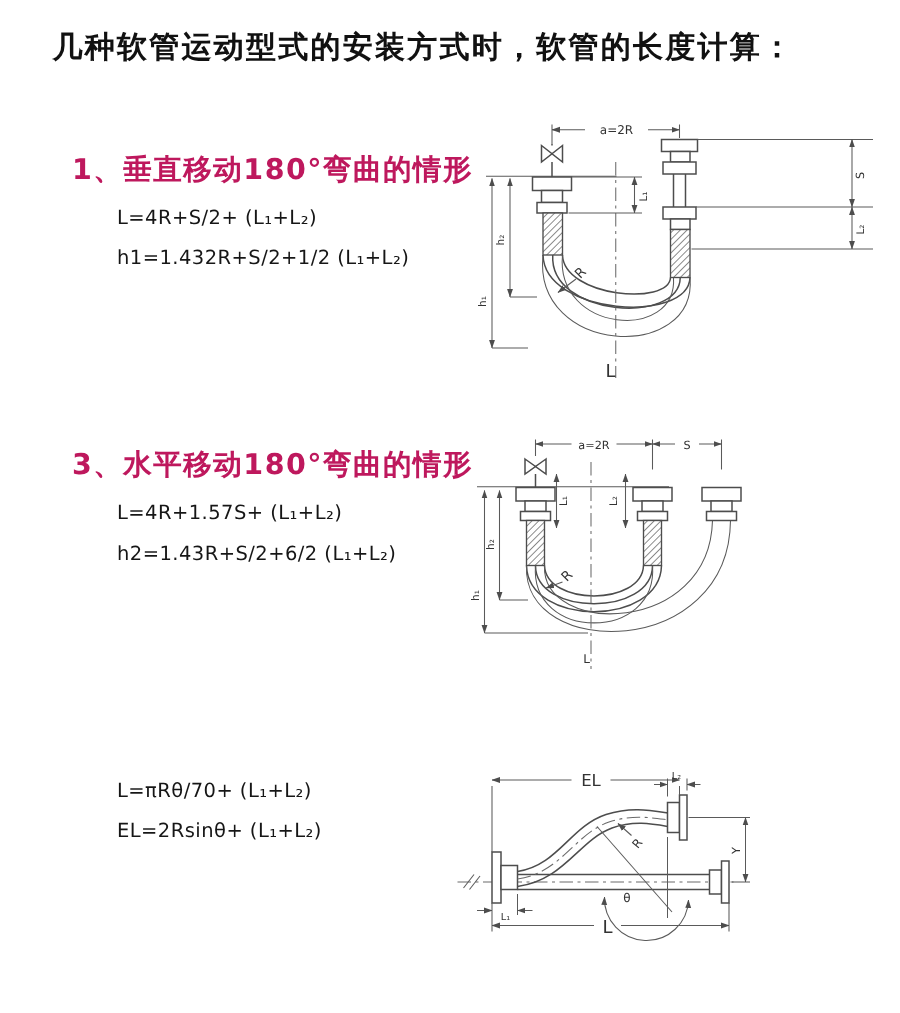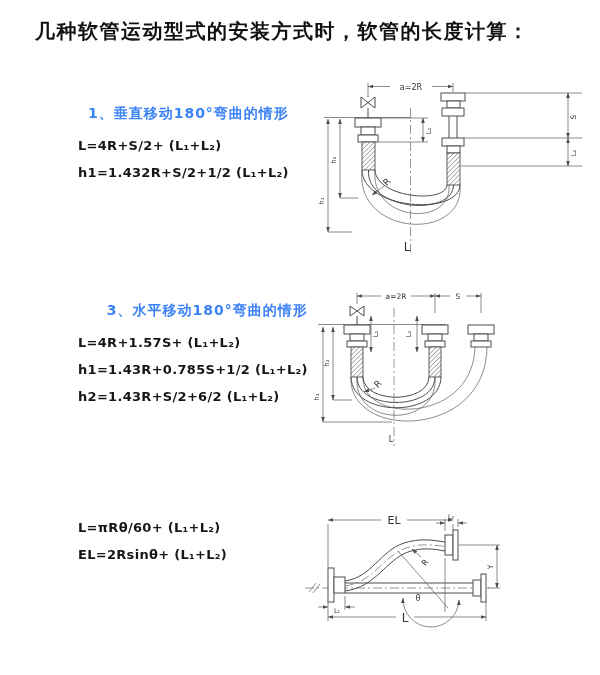--- a/index.html
+++ b/index.html
@@ -5,22 +5,22 @@
   html,body{margin:0;padding:0;}
   body{
     width:600px;height:675px;position:relative;background:#ffffff;
     font-family:"DejaVu Sans","Liberation Sans",sans-serif;color:#1b1b1b;overflow:hidden;
   }
   .page-title{
     position:absolute;left:35px;top:18px;font-size:20px;font-weight:bold;
     letter-spacing:1.5px;color:#111;
   }
   .sec{position:absolute;left:48px;}
-  .sec-heading{font-size:14px;font-weight:bold;letter-spacing:1px;color:#3b82f6;margin-bottom:15px;line-height:18px;text-align:right;}
-  .formula{font-size:13px;font-weight:bold;color:#161616;margin-left:30px;line-height:18px;margin-bottom:9px;letter-spacing:0.3px;}
+  .sec-heading{font-size:19px;font-weight:bold;letter-spacing:1px;color:#be185d;margin-bottom:15px;line-height:18px;}
+  .formula{font-size:13px;font-weight:normal;color:#161616;margin-left:30px;line-height:18px;margin-bottom:9px;letter-spacing:0.3px;}
   .diag{position:absolute;}
   .diag text{font-family:"DejaVu Sans","Liberation Sans",sans-serif;fill:#333;}
   svg .ln{stroke:#4d4d4d;stroke-width:1;fill:none;}
   svg .thin{stroke:#5a5a5a;stroke-width:0.7;fill:none;}
   svg .dim{stroke:#5a5a5a;stroke-width:0.7;fill:none;}
   svg .cl{stroke:#6a6a6a;stroke-width:0.7;fill:none;stroke-dasharray:9 3 2 3;}
   svg .fl{fill:#ffffff;stroke:#4d4d4d;stroke-width:1;}
   svg .valve{fill:none;stroke:#4d4d4d;stroke-width:1;}
 </style>
 </head>
@@ -30,26 +30,25 @@
 
 <div class="sec" style="top:104px">
   <div class="sec-heading">1、垂直移动180°弯曲的情形</div>
   <div class="formula">L=4R+S/2+ (L₁+L₂)</div>
   <div class="formula">h1=1.432R+S/2+1/2 (L₁+L₂)</div>
 </div>
 
 <div class="sec" style="top:301px">
   <div class="sec-heading">3、水平移动180°弯曲的情形</div>
   <div class="formula">L=4R+1.57S+ (L₁+L₂)</div>
-  <div class="formula">h1=1.43R+0.785S+1/2 (L₁+L₂)</div>
   <div class="formula">h2=1.43R+S/2+6/2 (L₁+L₂)</div>
 </div>
 
 <div class="sec" style="top:519px">
-  <div class="formula">L=πRθ/60+ (L₁+L₂)</div>
+  <div class="formula">L=πRθ/70+ (L₁+L₂)</div>
   <div class="formula">EL=2Rsinθ+ (L₁+L₂)</div>
 </div>
 
 <svg class="diag" style="left:305px;top:72px" width="295" height="195" viewBox="305 72 295 195">
   <defs>
     <marker id="ar1" viewBox="0 0 10 10" refX="9.5" refY="5" markerWidth="8" markerHeight="8" orient="auto-start-reverse">
       <path d="M0,1.5L10,5L0,8.5z" fill="#4d4d4d"></path>
     </marker>
     <pattern id="ht1" width="3.2" height="3.2" patternUnits="userSpaceOnUse" patternTransform="rotate(45)">
       <rect width="3.2" height="3.2" fill="#fff"></rect>

